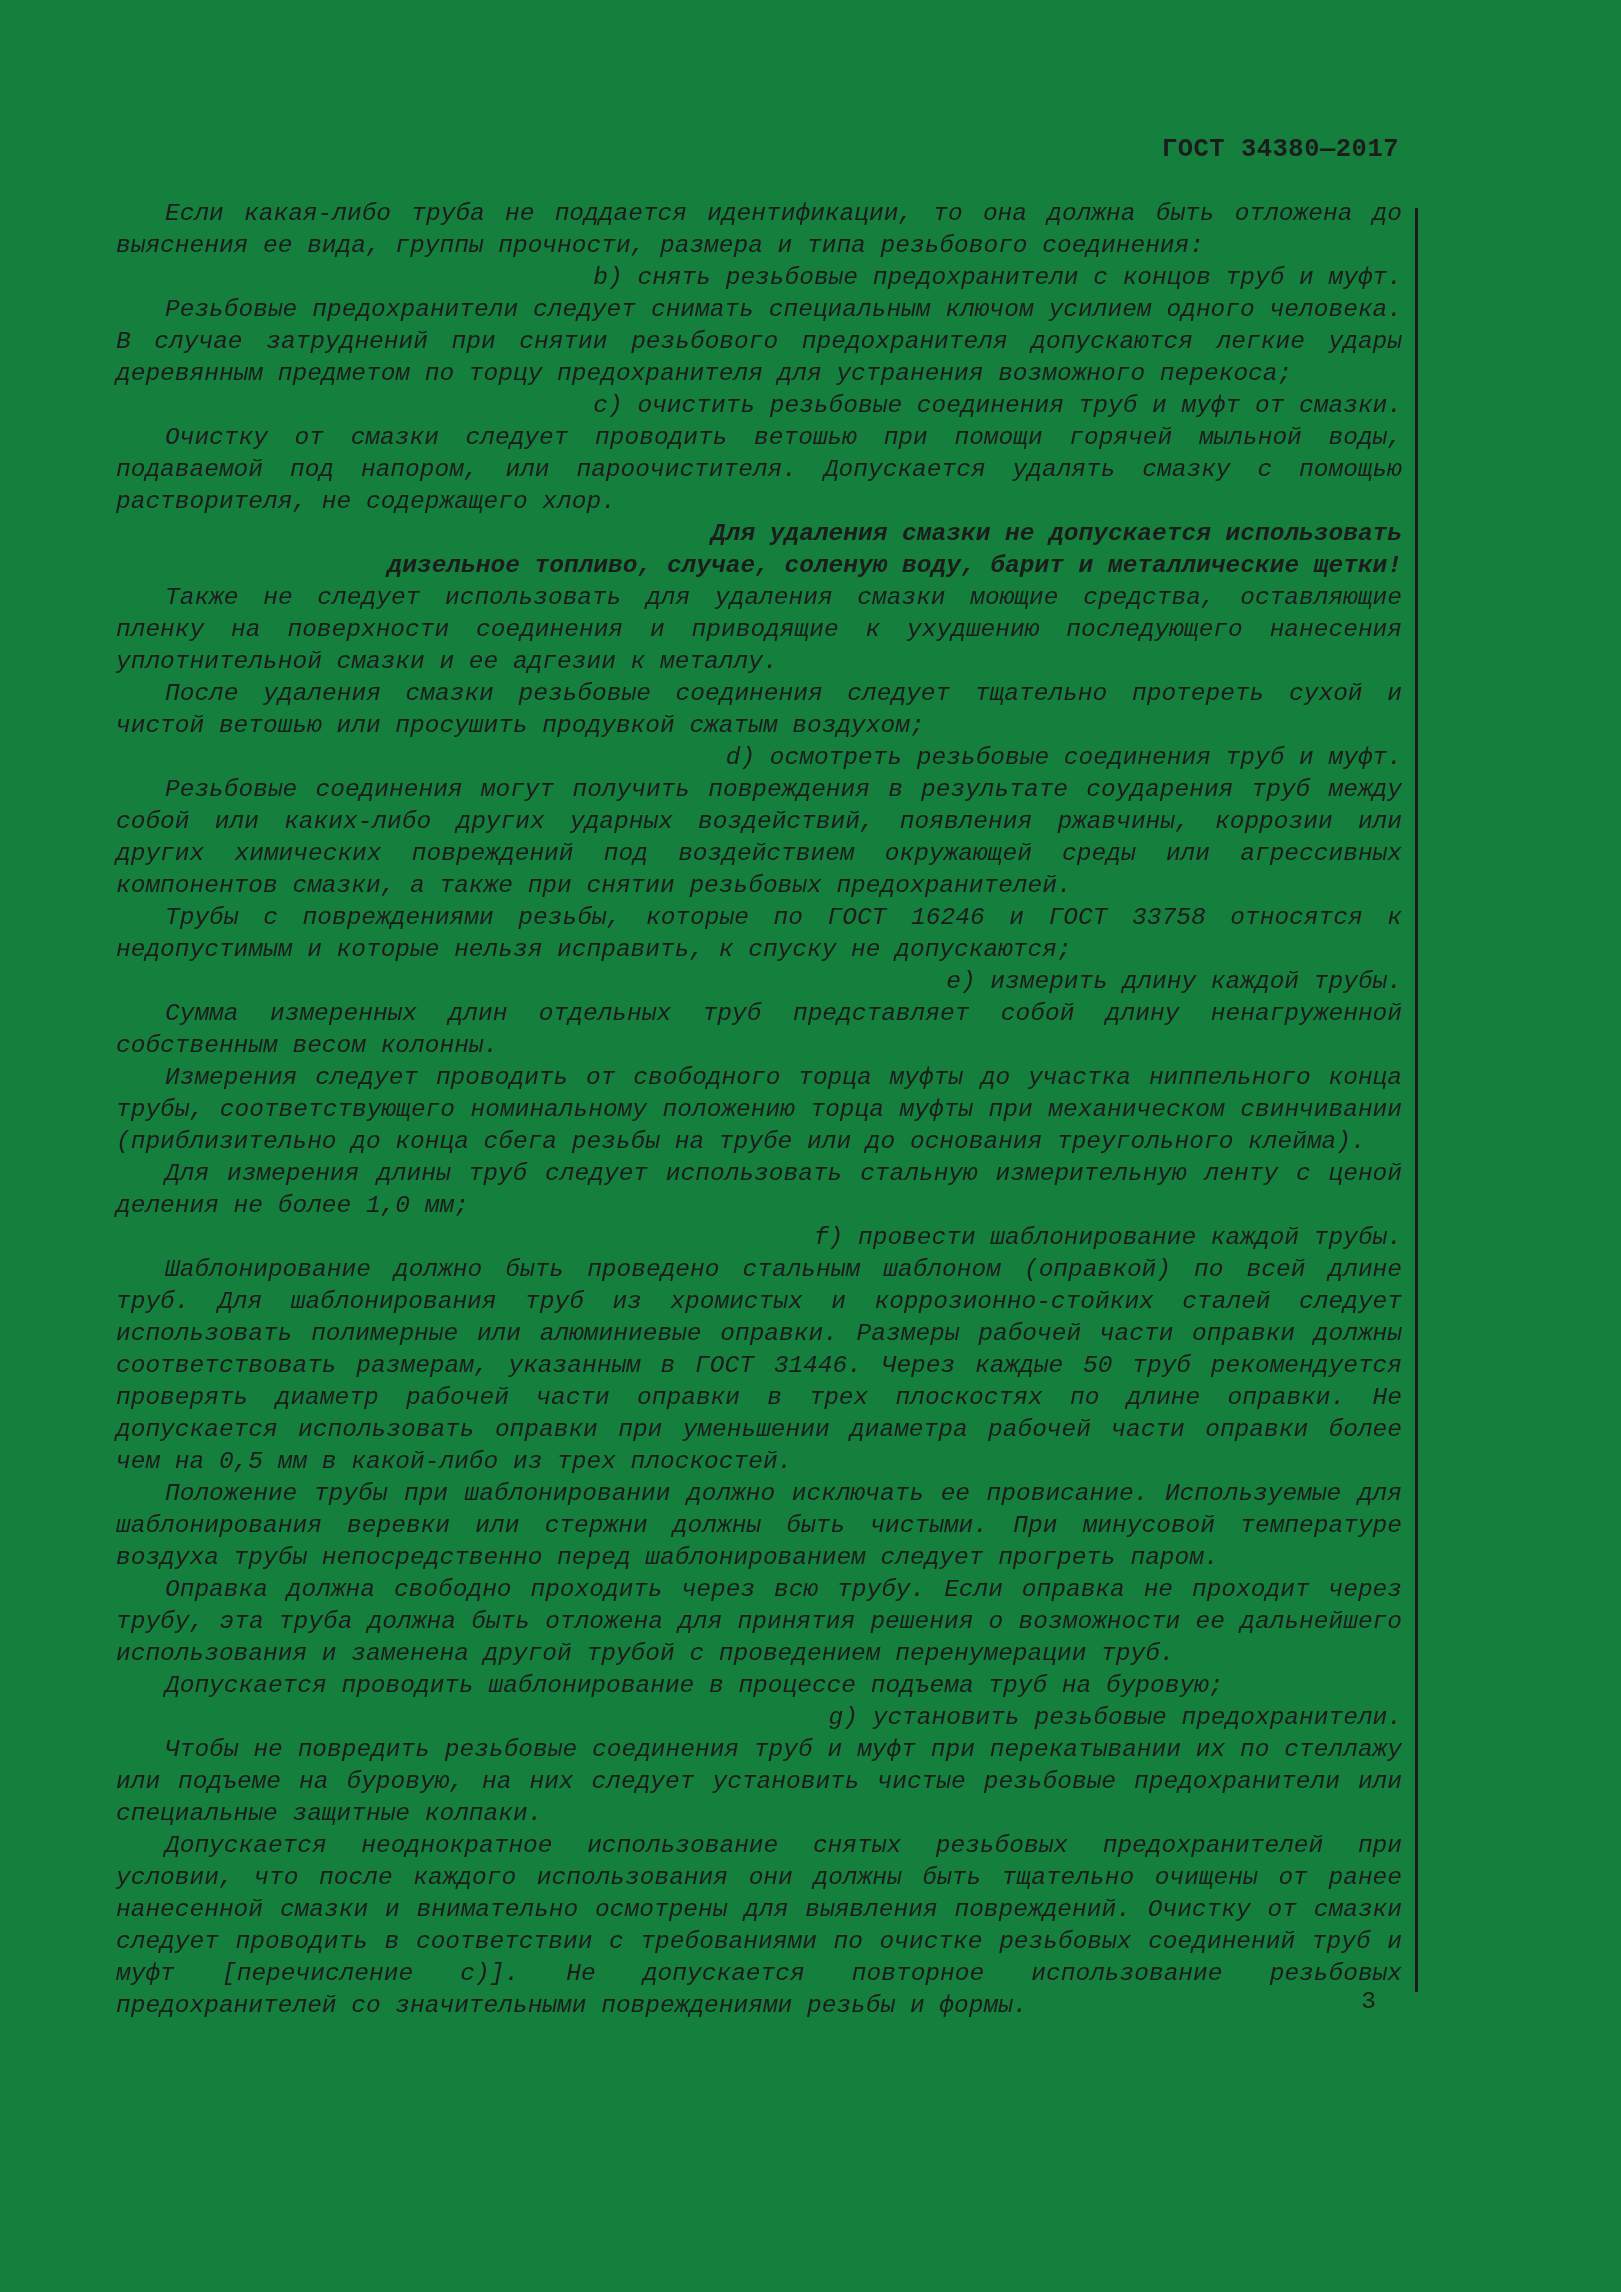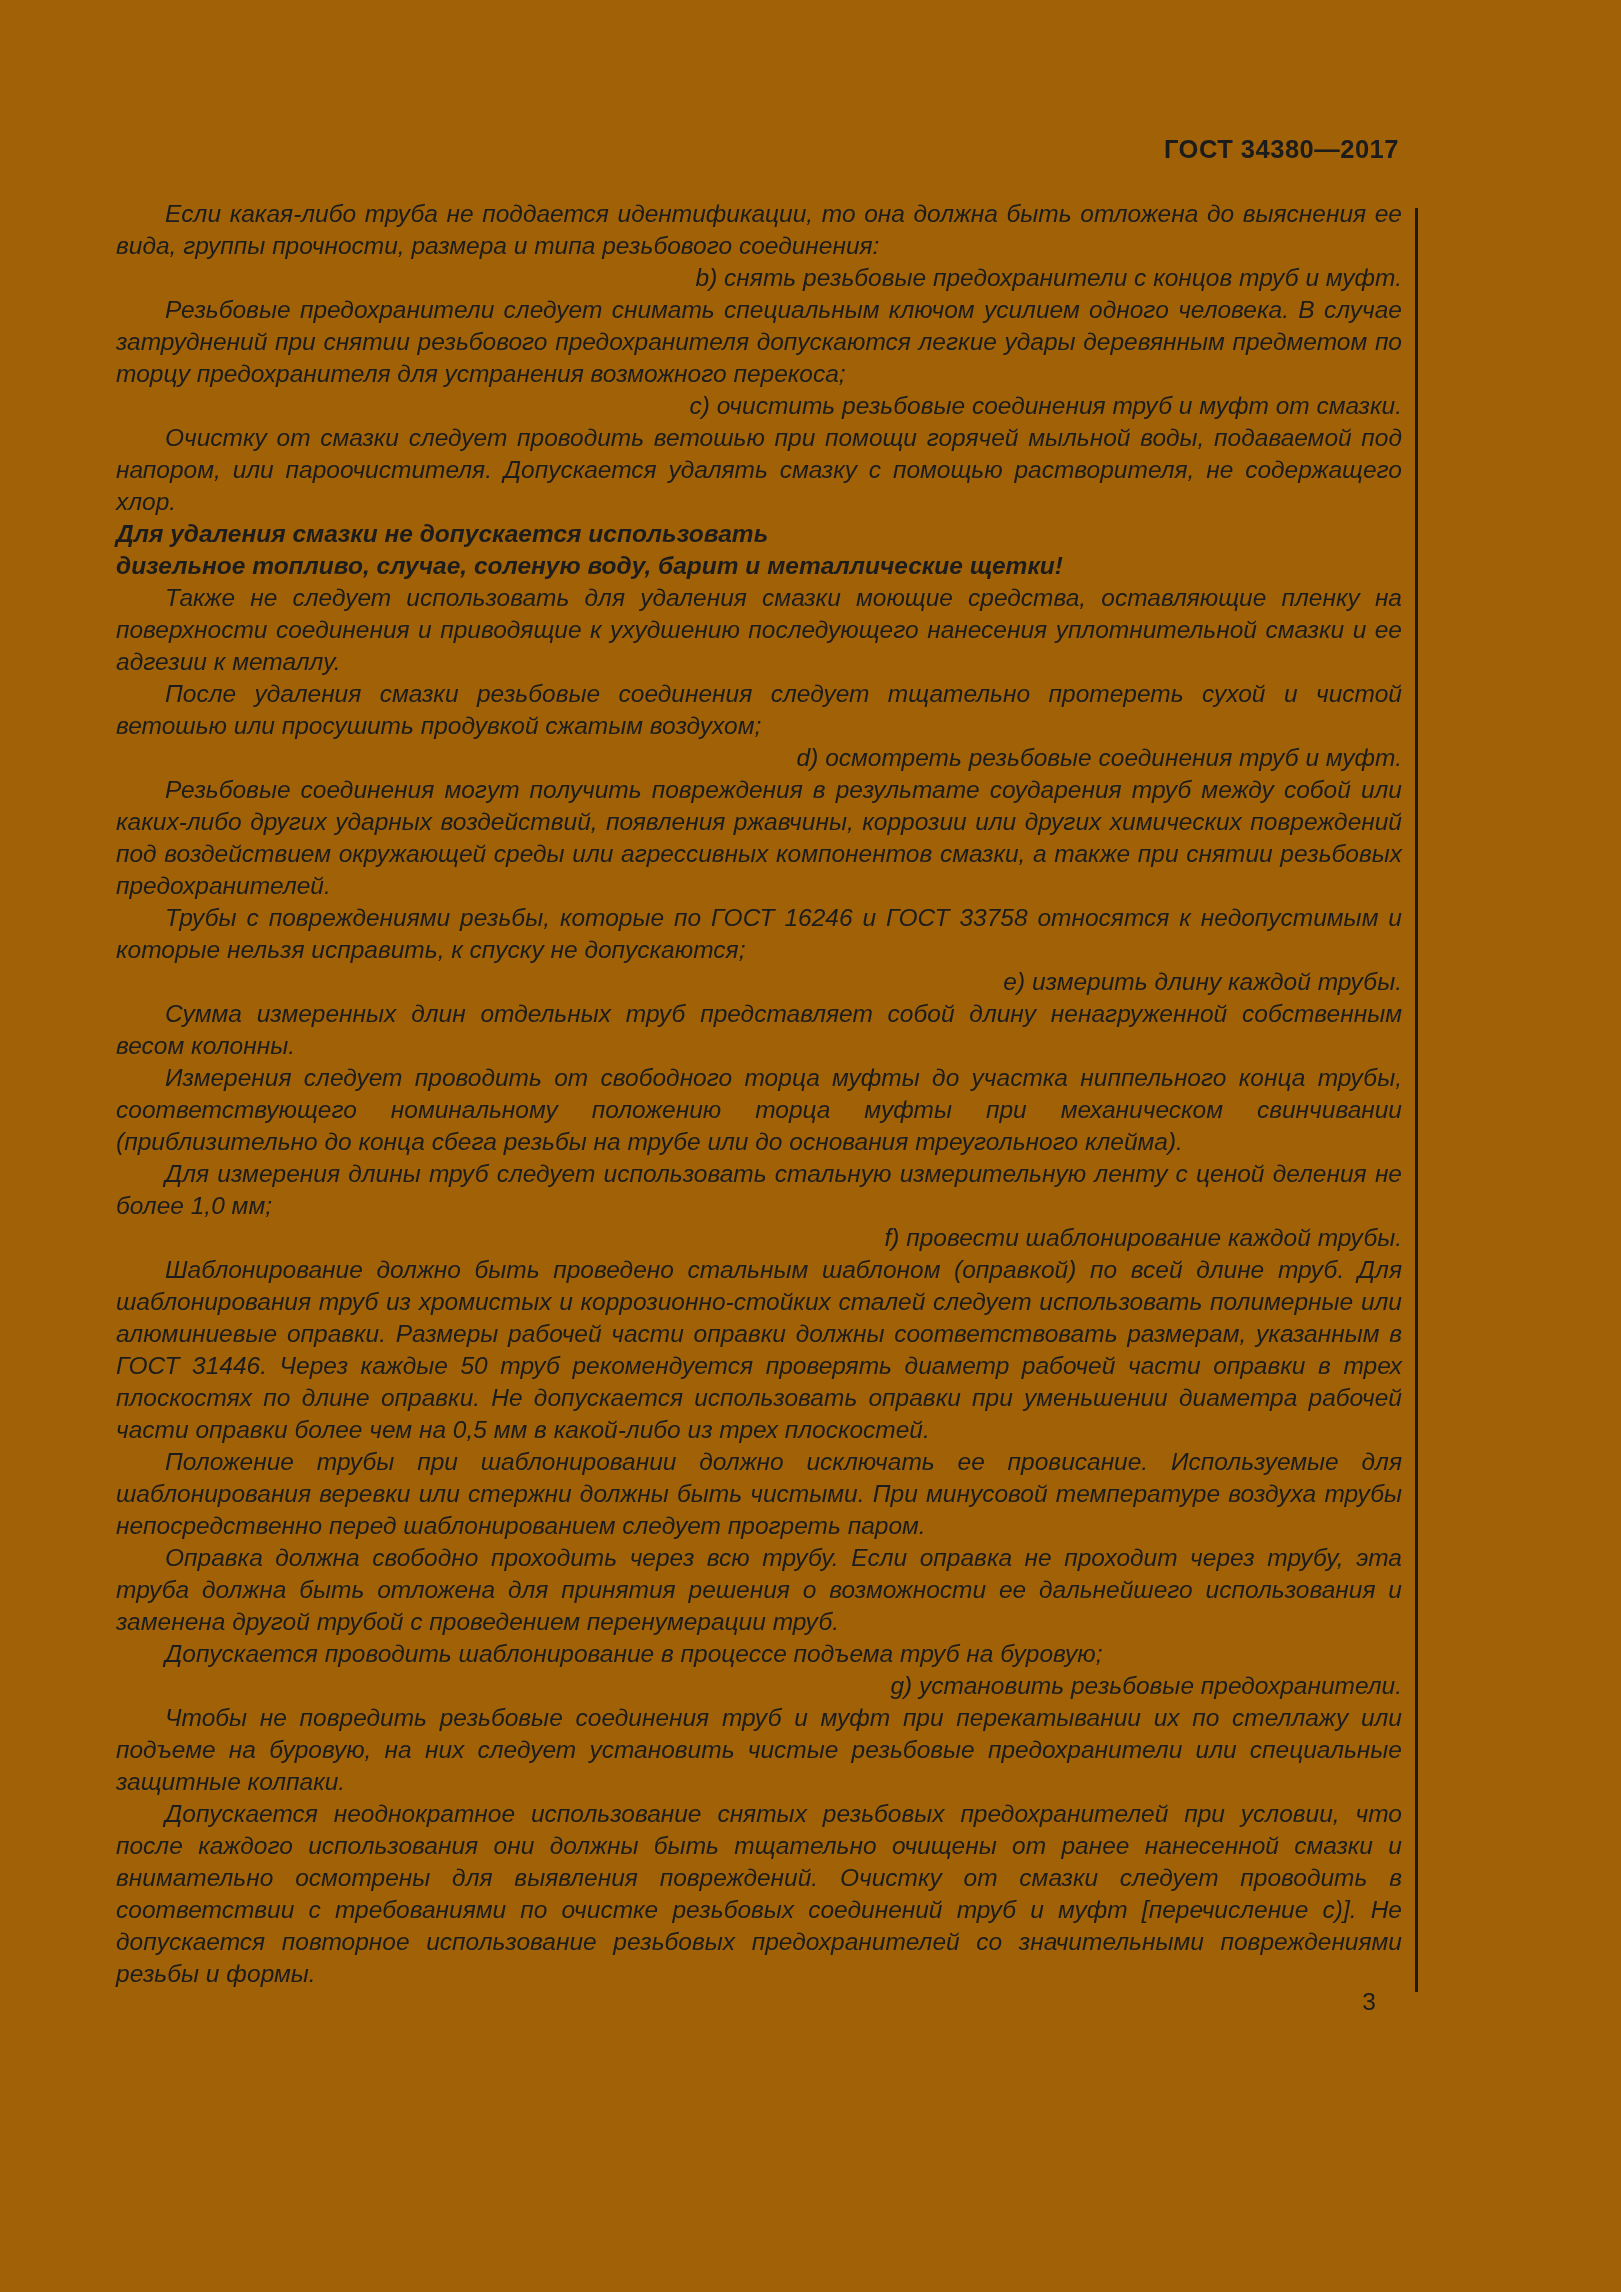--- a/index.html
+++ b/index.html
@@ -4,22 +4,22 @@
 <style>
   html, body {
     margin: 0;
     padding: 0;
     background: #ffffff;
   }
   .page {
     position: relative;
     width: 1621px;
     height: 2293px;
-    background: #a16207;
-    font-family: Liberation Sans, sans-serif;
+    background: #15803d;
+    font-family: Liberation Mono, monospace;
     color: #1c1c1c;
     overflow: hidden;
   }
   .doc-header {
     position: absolute;
     top: 135px;
     right: 222px;
     font-size: 25.5px;
     font-weight: bold;
     font-style: normal;
@@ -40,21 +40,21 @@
   }
   .p-normal {
     text-align: justify;
     text-indent: 49px;
   }
   .p-list {
     text-align: right;
     text-indent: 49px;
   }
   .p-bold-center {
-    text-align: left;
+    text-align: right;
     text-indent: 0;
     font-weight: bold;
   }
   .change-bar {
     position: absolute;
     left: 1415px;
     top: 208px;
     width: 2.9px;
     height: 1754px;
     background: #1c1c1c;

